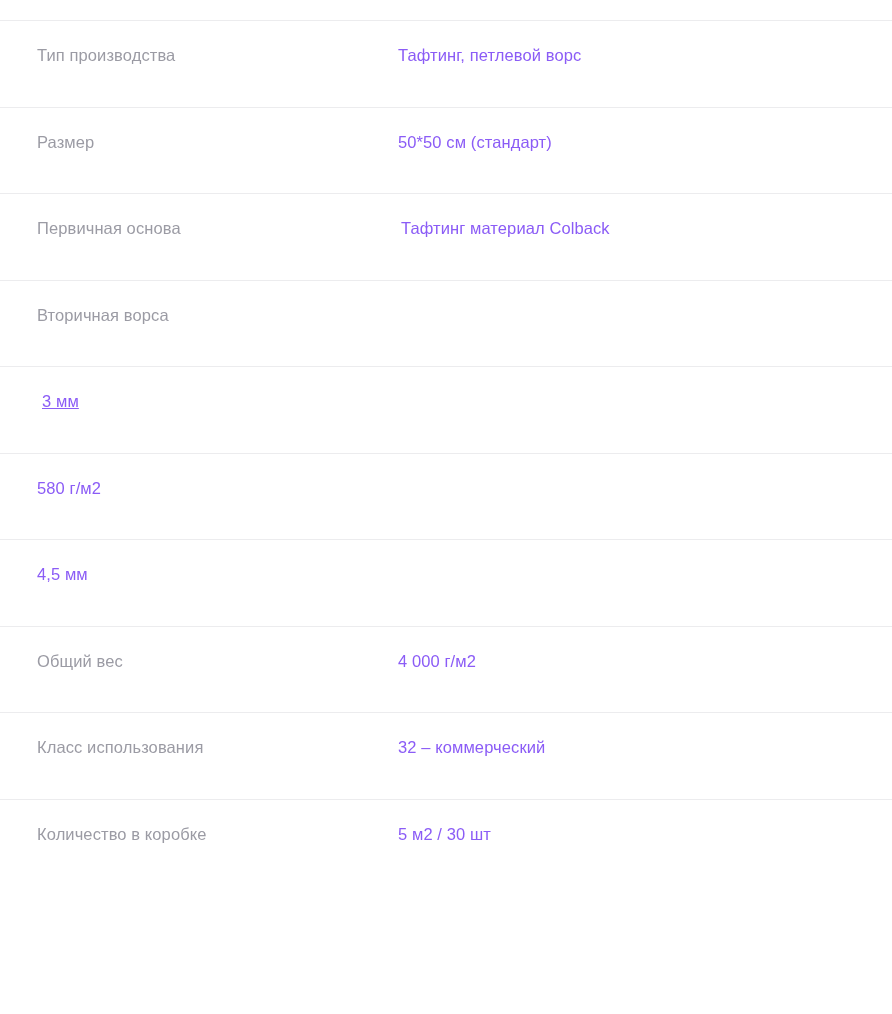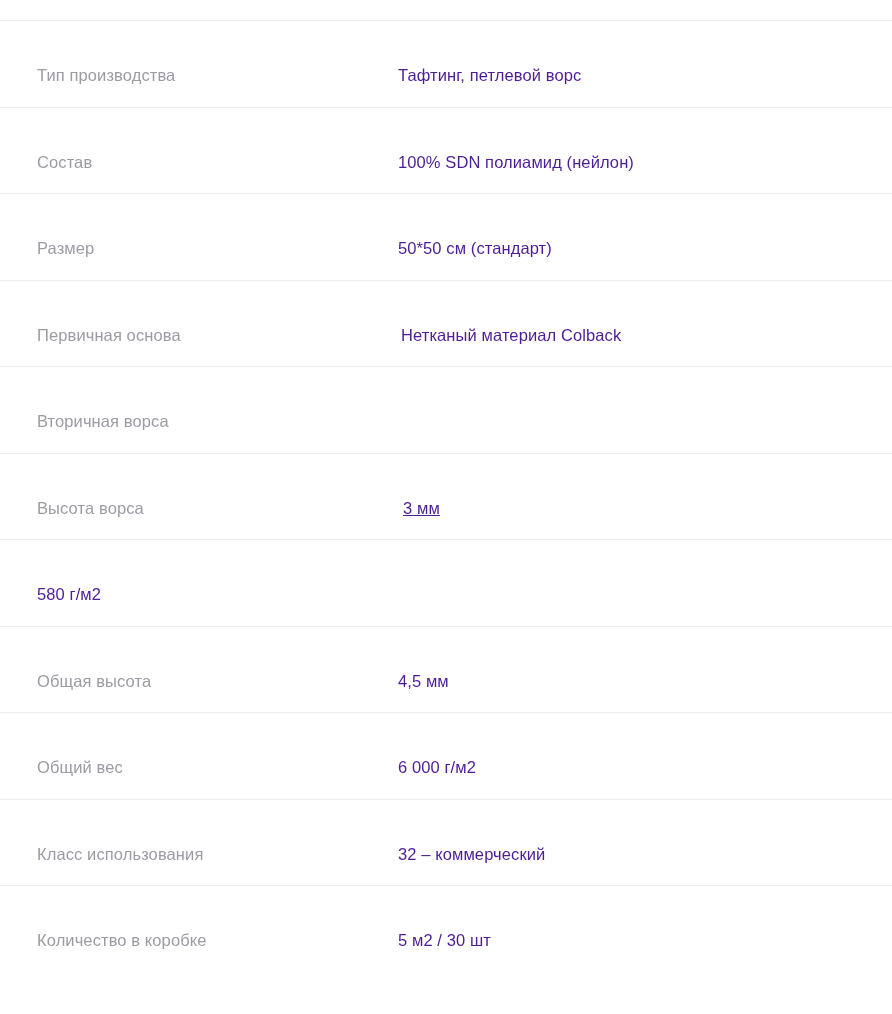--- a/index.html
+++ b/index.html
@@ -19,21 +19,21 @@
   .spec-table {
     position: relative;
     width: 892px;
     padding-top: 20px;
     box-sizing: border-box;
   }
 
   .spec-row {
     position: relative;
     display: flex;
-    align-items: center;
+    align-items: flex-start;
     height: 86.5px;
     box-sizing: border-box;
     padding-left: 37px;
     padding-right: 7px;
     border-top: 1px solid #ececee;
   }
 
   .spec-row:first-child {
     border-top: 1px solid #ececee;
   }
@@ -49,21 +49,21 @@
     letter-spacing: 0.1px;
     white-space: nowrap;
   }
 
   .spec-value {
     flex: 1 1 auto;
     padding-top: 24px;
     font-size: 16.5px;
     line-height: 21px;
     font-weight: 400;
-    color: #4c1d95;
+    color: #8b5cf6;
     letter-spacing: 0.1px;
     white-space: nowrap;
   }
 
   
   .spec-row.indent-1 .spec-value { padding-left: 3px; }
   .spec-row.indent-2 .spec-value { padding-left: 5px; text-decoration: underline; }
 
   .table-tail {
     height: 80px;
@@ -72,48 +72,42 @@
 </head>
 <body>
 
 <div class="spec-table">
 
   <div class="spec-row">
       <div class="spec-label">Тип производства</div>
       <div class="spec-value">Тафтинг, петлевой ворс</div>
     </div>
     <div class="spec-row">
-      <div class="spec-label">Состав</div>
-      <div class="spec-value">100% SDN полиамид (нейлон)</div>
-    </div>
-    <div class="spec-row">
       <div class="spec-label">Размер</div>
       <div class="spec-value">50*50 см (стандарт)</div>
     </div>
     <div class="spec-row indent-1">
       <div class="spec-label">Первичная основа</div>
-      <div class="spec-value">Нетканый материал Colback</div>
+      <div class="spec-value">Тафтинг материал Colback</div>
     </div>
     <div class="spec-row indent-1">
       <div class="spec-label">Вторичная ворса</div>
     </div>
     <div class="spec-row indent-2">
-      <div class="spec-label">Высота ворса</div>
       <div class="spec-value">3 мм</div>
     </div>
     <div class="spec-row">
       <div class="spec-value">580 г/м2</div>
     </div>
     <div class="spec-row">
-      <div class="spec-label">Общая высота</div>
       <div class="spec-value">4,5 мм</div>
     </div>
     <div class="spec-row">
       <div class="spec-label">Общий вес</div>
-      <div class="spec-value">6 000 г/м2</div>
+      <div class="spec-value">4 000 г/м2</div>
     </div>
     <div class="spec-row">
       <div class="spec-label">Класс использования</div>
       <div class="spec-value">32 – коммерческий</div>
     </div>
     <div class="spec-row">
       <div class="spec-label">Количество в коробке</div>
       <div class="spec-value">5 м2 / 30 шт</div>
     </div>
     <div class="table-tail"></div>

